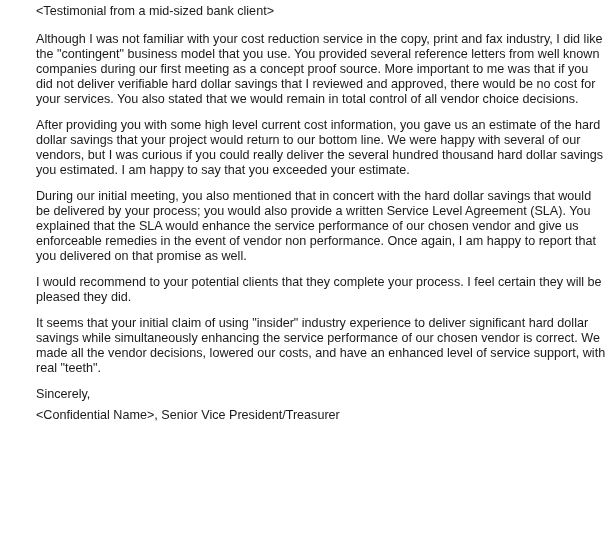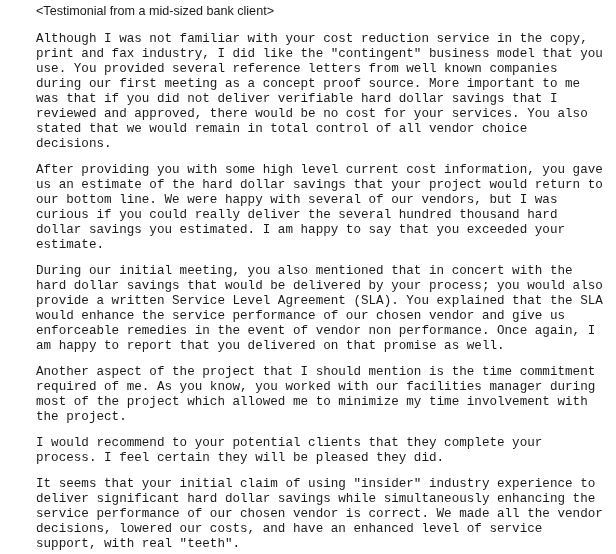--- a/index.html
+++ b/index.html
@@ -3,28 +3,29 @@
 <meta charset="utf-8">
 <style>
   html, body { margin: 0; padding: 0; background: #ffffff; }
   body {
     width: 616px; height: 554px; overflow: hidden;
     font-family: "Liberation Sans", sans-serif;
     font-size: 12.6px; line-height: 15px; color: #1a1a1a;
   }
   .doc { position: absolute; left: 36px; top: 4px; width: 572px; }
   .title { margin: 0 0 13px 0; }
-  p { margin: 0 0 11px 0; font-family: Liberation Mono, monospace; }
+  p { margin: 0 0 11px 0; }
   .closing { margin: 0 0 6px 0; }
   .signature { margin: 0; }
 </style>
 </head>
 <body>
 
 <div class="doc">
   <div class="title">&lt;Testimonial from a mid-sized bank client&gt;</div>
   <p>Although I was not familiar with your cost reduction service in the copy, print and fax industry, I did like the "contingent" business model that you use. You provided several reference letters from well known companies during our first meeting as a concept proof source. More important to me was that if you did not deliver verifiable hard dollar savings that I reviewed and approved, there would be no cost for your services. You also stated that we would remain in total control of all vendor choice decisions.</p>
   <p>After providing you with some high level current cost information, you gave us an estimate of the hard dollar savings that your project would return to our bottom line. We were happy with several of our vendors, but I was curious if you could really deliver the several hundred thousand hard dollar savings you estimated. I am happy to say that you exceeded your estimate.</p>
   <p>During our initial meeting, you also mentioned that in concert with the hard dollar savings that would be delivered by your process; you would also provide a written Service Level Agreement (SLA). You explained that the SLA would enhance the service performance of our chosen vendor and give us enforceable remedies in the event of vendor non performance. Once again, I am happy to report that you delivered on that promise as well.</p>
-  <p>Another aspect of the project that I should mention is the time commitment required of me. As you know, you worked with our facilities manager during most of the project which allowed me to minimize my time involvement with the project.</p>
   <p>I would recommend to your potential clients that they complete your process. I feel certain they will be pleased they did.</p>
   <p>It seems that your initial claim of using "insider" industry experience to deliver significant hard dollar savings while simultaneously enhancing the service performance of our chosen vendor is correct. We made all the vendor decisions, lowered our costs, and have an enhanced level of service support, with real "teeth".</p>
+  <p class="closing">Sincerely,</p>
+  <p class="signature">&lt;Confidential Name&gt;, Senior Vice President/Treasurer</p>
 </div>
 
 </body></html>

